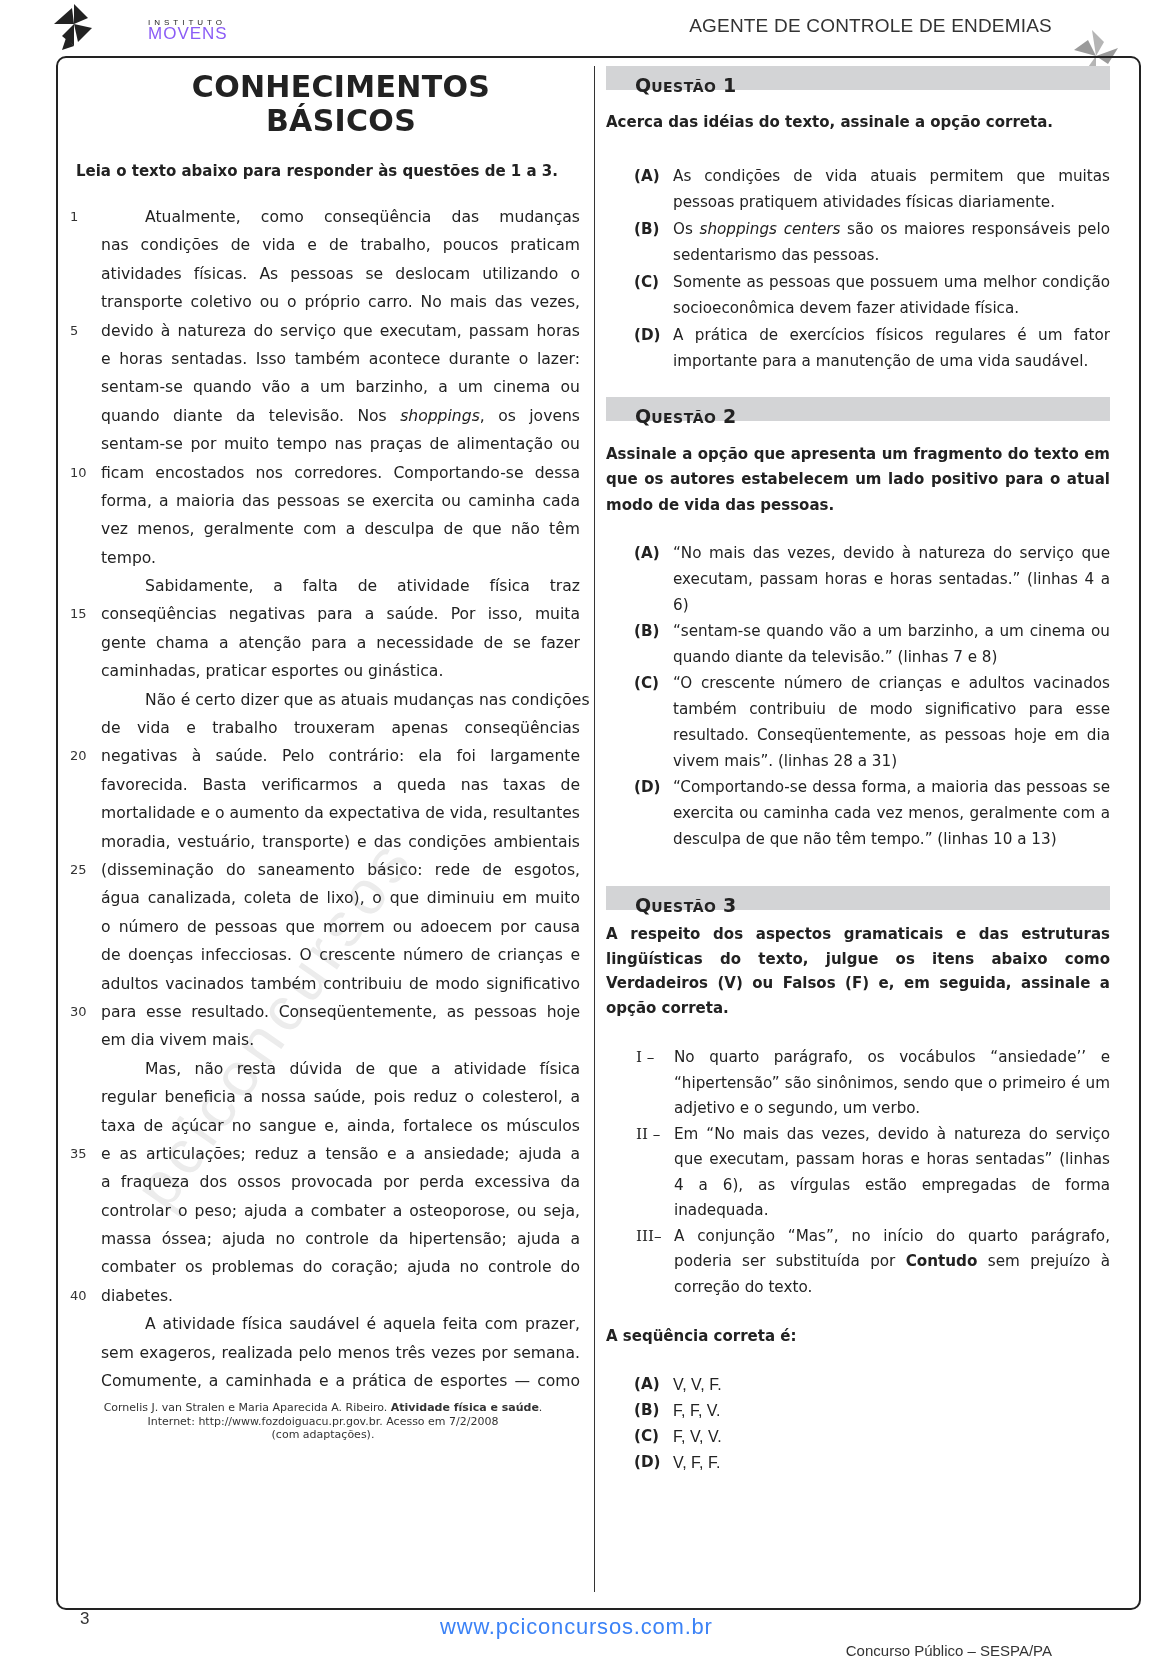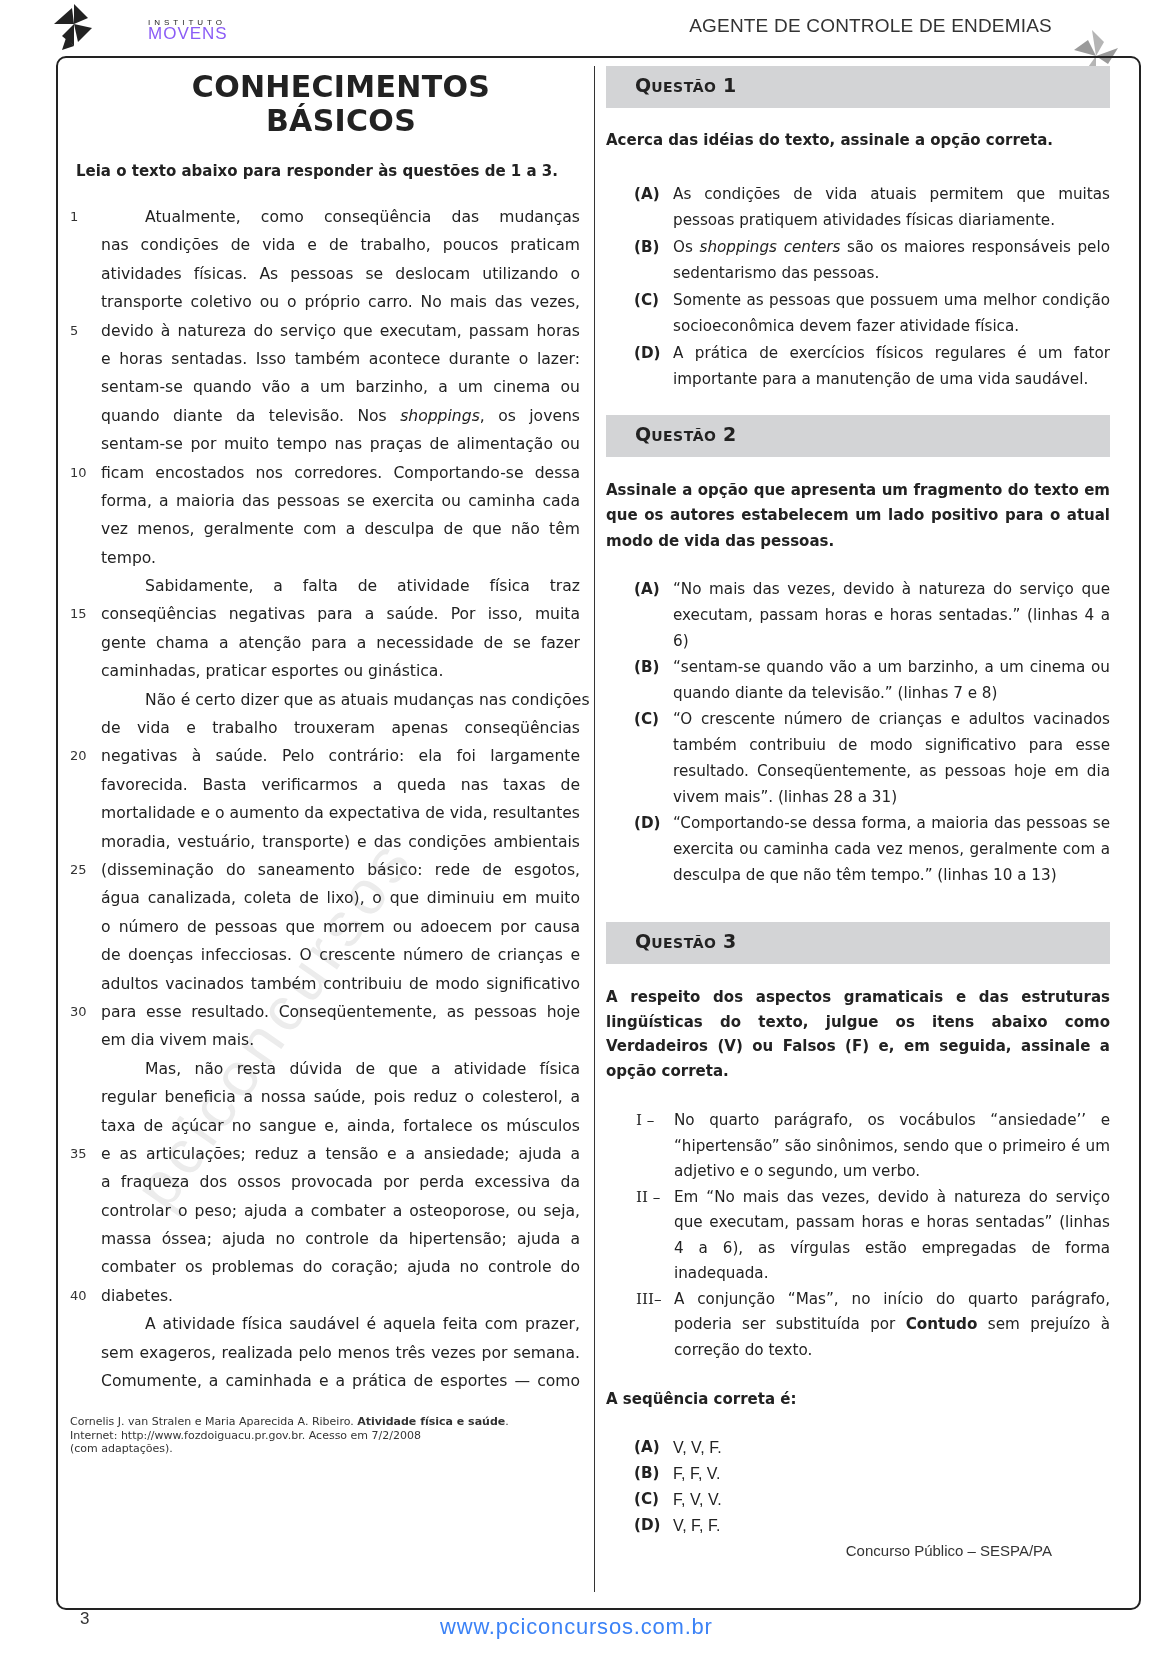--- a/index.html
+++ b/index.html
@@ -22,40 +22,40 @@
   .left { position: absolute; left: 70px; top: 70px; width: 510px; }
   .title { font-family: "DejaVu Sans", sans-serif; font-weight: bold; font-size: 30px; line-height: 34px; text-align: center; color: #222; padding-left: 32px; letter-spacing: 0.3px; }
   .instr { font-weight: bold; font-size: 15px; margin-top: 24px; margin-left: 6px; }
   .passage { position: relative; margin-top: 23px; }
   .pline { position: relative; height: 28.4px; font-size: 15.6px; line-height: 28.4px; padding-left: 31px; text-align: justify; text-align-last: justify; white-space: nowrap; }
   .pline.last { text-align-last: left; }
   .pline.indent { padding-left: 75px; }
   .pline .ln { position: absolute; left: 0; width: 18px; text-align: right; font-size: 13px; color: #333; }
   .pline .txt { display: block; }
   .pline em { font-style: italic; }
-  .citation { margin-top: 20px; font-size: 11px; line-height: 13.5px; text-align: left; color: #333; padding-right: 4px; }
+  .citation { margin-top: 6px; font-size: 11px; line-height: 13.5px; text-align: center; color: #333; padding-right: 4px; }
   .citation b { font-weight: bold; }
 
   
   .right { position: absolute; left: 606px; top: 66px; width: 504px; }
-  .qhead { background: #d3d4d6; height: 42px; padding-left: 29px; font-weight: bold; font-size: 19px; line-height: 38px; color: #222; }
+  .qhead { background: #d3d4d6; height: 24px; padding-left: 29px; font-weight: bold; font-size: 19px; line-height: 38px; color: #222; }
   .qhead .sc { font-size: 14px; letter-spacing: 0.5px; }
   .qprompt { font-weight: bold; font-size: 15px; line-height: 25.5px; text-align: justify; margin-top: 19px; }
   .opts { margin-top: 22px; }
   .opt { position: relative; padding-left: 67px; font-size: 15.2px; line-height: 26.5px; text-align: justify; }
   .opt .lab { position: absolute; left: 28px; top: 0; font-weight: bold; }
   .opt em { font-style: italic; }
   .item { position: relative; padding-left: 68px; font-size: 15.2px; line-height: 25.5px; text-align: justify; }
   .item .lab { position: absolute; left: 30px; font-family: "DejaVu Serif", serif; }
   .seq { font-family: "Liberation Sans", sans-serif; font-size: 16px; }
 
   
   .pagenum { position: absolute; left: 80px; top: 1609px; font-family: "Liberation Sans", sans-serif; font-size: 17px; color: #333; }
   .footer-url { position: absolute; left: 440px; top: 1614px; font-family: "Liberation Sans", sans-serif; font-size: 22px; color: #e8141b; letter-spacing: 0.8px; }
-  .footer-right { position: absolute; right: 118px; top: 1542px; font-family: "Liberation Sans", sans-serif; font-size: 15px; color: #333; }
+  .footer-right { position: absolute; right: 118px; top: 1642px; font-family: "Liberation Sans", sans-serif; font-size: 15px; color: #333; }
 
   .watermark { position: absolute; left: 120px; top: 1180px; font-family: "Liberation Sans", sans-serif; font-size: 62px; color: #ececec; transform: rotate(-55deg); transform-origin: left top; letter-spacing: 6px; z-index: 0; pointer-events: none; }
   .left, .right { z-index: 1; }
 </style>
 </head>
 <body>
 
 <div class="logo">
   <svg width="50" height="52" viewBox="0 0 50 52">
     <polygon points="2,22 20,6 22,22" fill="#222"></polygon>
@@ -282,21 +282,21 @@
     <div class="opts" style="margin-top:22px">
       <div class="opt" style="line-height:26px"><span class="lab">(A)</span><span>“No mais das vezes, devido à natureza do serviço que executam, passam horas e horas sentadas.” (linhas 4 a 6)</span></div>
       <div class="opt" style="line-height:26px"><span class="lab">(B)</span><span>“sentam-se quando vão a um barzinho, a um cinema ou quando diante da televisão.” (linhas 7 e 8)</span></div>
       <div class="opt" style="line-height:26px"><span class="lab">(C)</span><span>“O crescente número de crianças e adultos vacinados também contribuiu de modo significativo para esse resultado. Conseqüentemente, as pessoas hoje em dia vivem mais”. (linhas 28 a 31)</span></div>
       <div class="opt" style="line-height:26px"><span class="lab">(D)</span><span>“Comportando-se dessa forma, a maioria das pessoas se exercita ou caminha cada vez menos, geralmente com a desculpa de que não têm tempo.” (linhas 10 a 13)</span></div>
     </div>
   </div>
 
   <div style="margin-top:34px">
     <div class="qhead"><span>Q</span><span class="sc">UESTÃO</span> <span>3</span></div>
-    <div class="qprompt" style="margin-top:21px; line-height:24.5px">A respeito dos aspectos gramaticais e das estruturas lingüísticas do texto, julgue os itens abaixo como Verdadeiros (V) ou Falsos (F) e, em seguida, assinale a opção correta.</div>
+    <div class="qprompt" style="margin-top:12px; line-height:24.5px">A respeito dos aspectos gramaticais e das estruturas lingüísticas do texto, julgue os itens abaixo como Verdadeiros (V) ou Falsos (F) e, em seguida, assinale a opção correta.</div>
     <div style="margin-top:25px">
       <div class="item"><span class="lab">I –</span><span>No quarto parágrafo, os vocábulos “ansiedade’’ e “hipertensão” são sinônimos, sendo que o primeiro é um adjetivo e o segundo, um verbo.</span></div>
       <div class="item"><span class="lab">II –</span><span>Em “No mais das vezes, devido à natureza do serviço que executam, passam horas e horas sentadas” (linhas 4 a 6), as vírgulas estão empregadas de forma inadequada.</span></div>
       <div class="item"><span class="lab">III–</span><span>A conjunção “Mas”, no início do quarto parágrafo, poderia ser substituída por </span><b>Contudo</b><span> sem prejuízo à correção do texto.</span></div>
     </div>
     <div class="qprompt" style="margin-top:24px">A seqüência correta é:</div>
     <div style="margin-top:22px">
       <div class="opt" style="line-height:25px"><span class="lab">(A)</span><span class="seq">V, V, F.</span></div>
       <div class="opt" style="line-height:25px"><span class="lab">(B)</span><span class="seq">F, F, V.</span></div>
       <div class="opt" style="line-height:25px"><span class="lab">(C)</span><span class="seq">F, V, V.</span></div>

